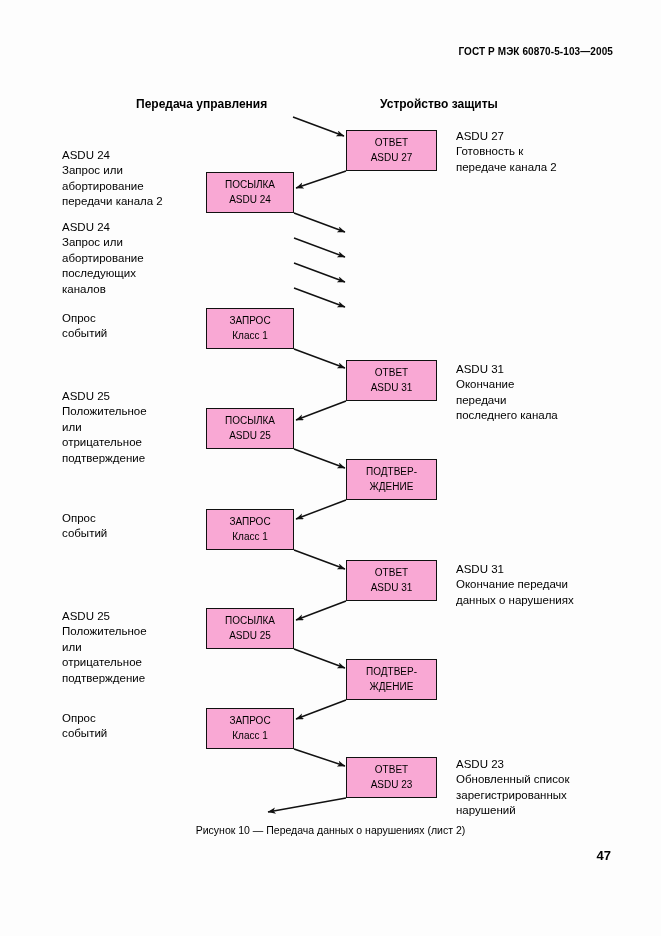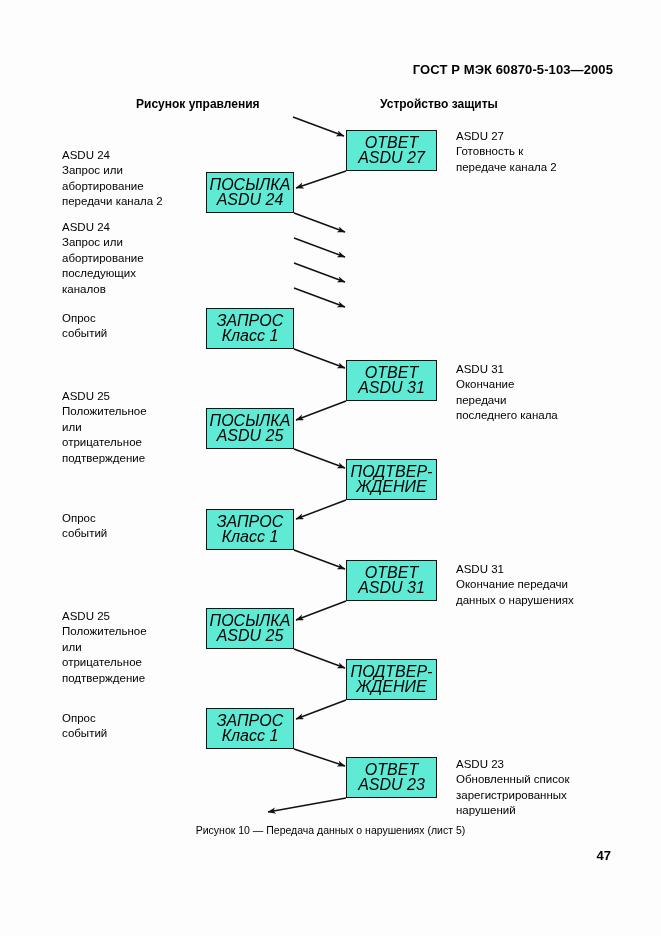--- a/index.html
+++ b/index.html
@@ -18,22 +18,22 @@
   .page {
     position: absolute;
     left: 0; top: 0;
     width: 661px;
     height: 936px;
     background: #fdfdfd;
   }
   .std-header {
     position: absolute;
     right: 48px;
-    top: 62px;
-    font-size: 13px;
+    top: 46px;
+    font-size: 10px;
     font-weight: bold;
     letter-spacing: 0.1px;
     white-space: nowrap;
     padding-left: 36px;
   }
   .col-head {
     position: absolute;
     font-size: 12px;
     font-weight: bold;
     white-space: nowrap;
@@ -44,32 +44,31 @@
   .note {
     position: absolute;
     font-size: 11.5px;
     line-height: 15.4px;
     white-space: pre-line;
   }
 
   .box {
     position: absolute;
     border: 1.4px solid #111111;
-    background: #5eead4;
+    background: #f9a8d4;
     box-sizing: border-box;
     display: flex;
     flex-direction: column;
     align-items: center;
     justify-content: center;
-    font-size: 16px;
+    font-size: 10px;
     line-height: 14.5px;
     text-align: center;
     white-space: pre-line;
     z-index: 3;
-    font-style: italic;
   }
 
   svg.arrows {
     position: absolute;
     left: 0; top: 0;
     width: 661px;
     height: 936px;
     z-index: 1;
     pointer-events: none;
   }
@@ -91,21 +90,21 @@
     font-weight: bold;
   }
 </style>
 </head>
 <body>
 
 <div class="page">
 
   <div class="std-header">ГОСТ Р МЭК 60870-5-103—2005</div>
 
-  <div class="col-head left">Рисунок управления</div>
+  <div class="col-head left">Передача управления</div>
   <div class="col-head right">Устройство защиты</div>
 
   <svg class="arrows" viewBox="0 0 661 936" xmlns="http://www.w3.org/2000/svg">
     <defs>
       <marker id="ah" markerWidth="9" markerHeight="9" refX="7.6" refY="3.1" orient="auto" markerUnits="userSpaceOnUse">
         <path d="M0,0 L8,3.1 L0,6.2 L2,3.1 Z" fill="#111111"></path>
       </marker>
     </defs>
     <g stroke="#111111" stroke-width="1.5" fill="none" marker-end="url(#ah)">
 
@@ -203,15 +202,15 @@
       <div class="box" style="left: 206px; top: 608px; width: 88px; height: 41px;">ПОСЫЛКА
 ASDU 25</div>
       <div class="box" style="left: 346px; top: 659px; width: 91px; height: 41px;">ПОДТВЕР-
 ЖДЕНИЕ</div>
       <div class="box" style="left: 206px; top: 708px; width: 88px; height: 41px;">ЗАПРОС
 Класс 1</div>
       <div class="box" style="left: 346px; top: 757px; width: 91px; height: 41px;">ОТВЕТ
 ASDU 23</div>
     </div>
 
-  <div class="caption">Рисунок 10 — Передача данных о нарушениях (лист 5)</div>
+  <div class="caption">Рисунок 10 — Передача данных о нарушениях (лист 2)</div>
   <div class="page-number">47</div>
 </div>
 
 </body></html>

